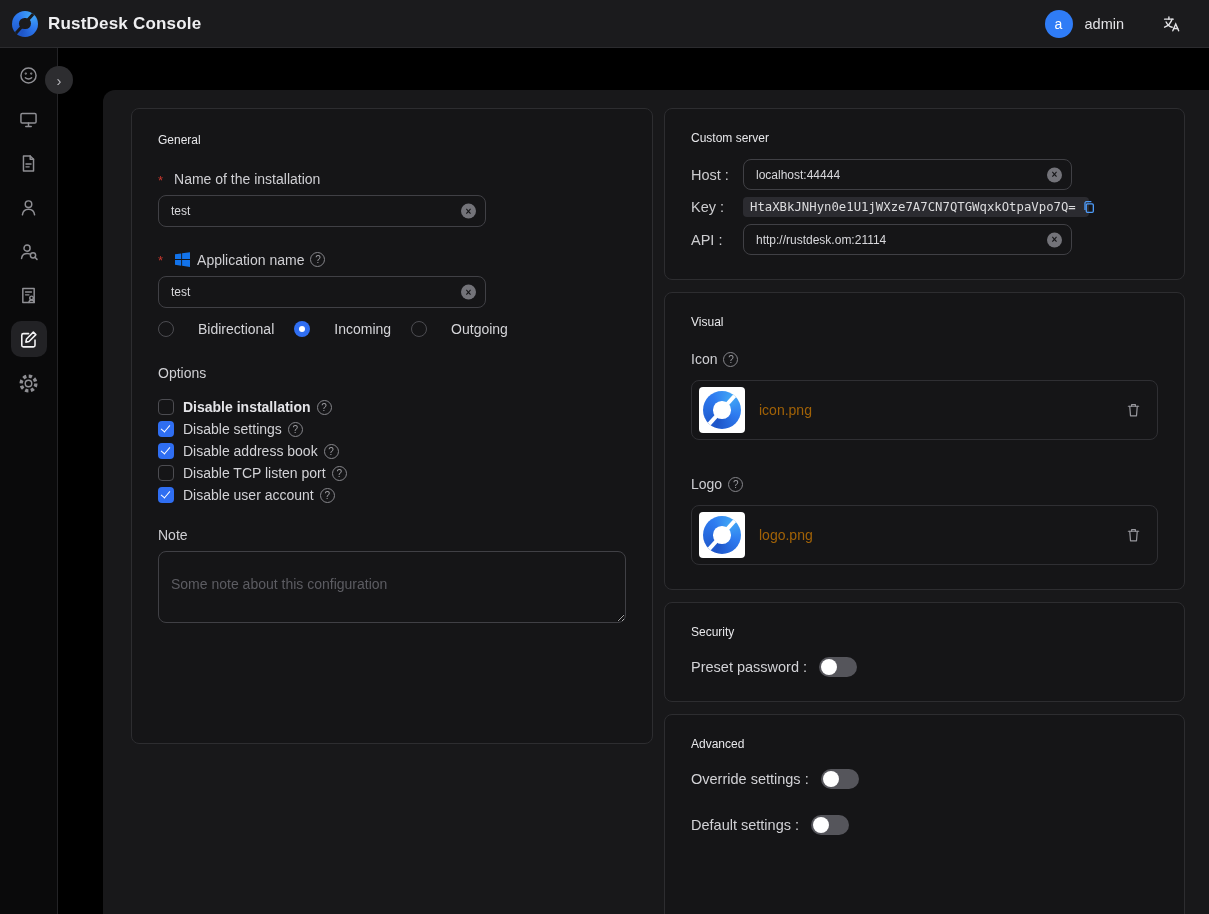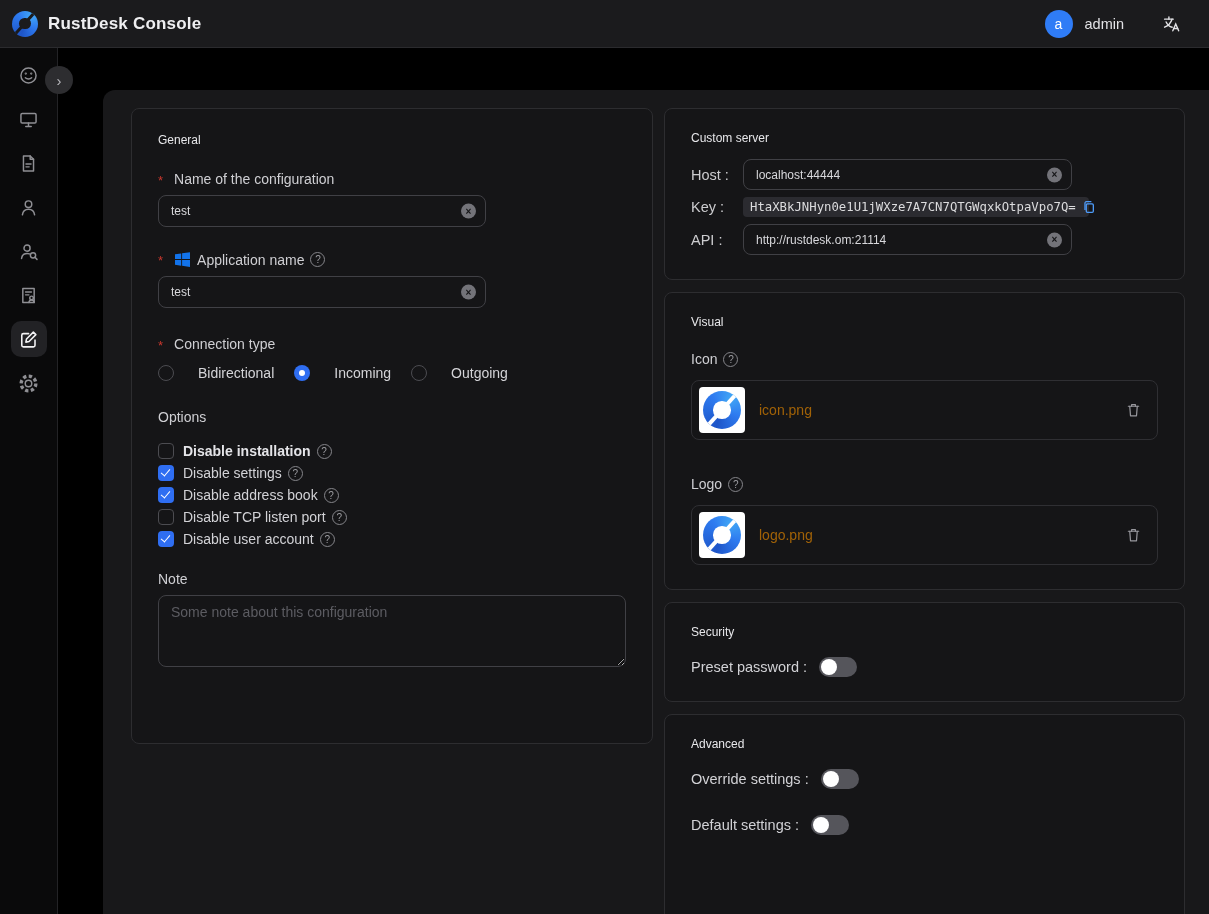--- a/index.html
+++ b/index.html
@@ -69,21 +69,21 @@
   .check-list { margin-top:18px; display:flex; flex-direction:column; gap:6px; }
   .check-item { display:flex; align-items:center; gap:9px; cursor:pointer; color:#d2d2d6; }
   .check-item .lbl { display:flex; align-items:center; gap:6px; }
   .check-item.bold .lbl-text { font-weight:700; color:#e4e4e8; }
   .cb { width:16px; height:16px; border-radius:4px; border:1.5px solid #4c4c51; position:relative; flex:none; }
   .cb.checked { border:none; background:#2f6ef2; }
   .cb.checked::after { content:""; position:absolute; left:5px; top:2px; width:4px; height:8px;
                        border:solid #fff; border-width:0 1.8px 1.8px 0; transform:rotate(40deg); }
 
   textarea.note { width:100%; height:72px; background:transparent; border:1px solid #404045; border-radius:8px;
-                  color:#5eead4; font-size:14px; padding:8px 12px; resize:vertical; outline:none;
+                  color:#5eead4; font-size:14px; padding:24px 12px; resize:vertical; outline:none;
                   font-family:"Liberation Sans",sans-serif; }
   textarea.note::placeholder { color:#5c5c62; } .sp24{margin-top:24px;} .sp28{margin-top:28px;}
 
   
   .srv-row { display:flex; align-items:center; margin-top:8px; }
   .srv-label { width:52px; color:#cccccf; font-size:14.5px; flex:none; }
   .key-chip { display:flex; align-items:center; gap:6px; background:#2b2b30; border-radius:4px;
               padding:3px 7px; width:346px; }
   .key-text { font-family:"DejaVu Sans Mono", monospace; font-size:12.3px; color:#dcdcde; white-space:nowrap; }
   .copy-btn { cursor:pointer; display:flex; flex:none; }
@@ -203,44 +203,41 @@
 
   <button class="collapse-btn">›</button>
 
   <main class="panel">
 
     <div class="col-left">
       <section class="card" style="height:636px;">
         <div class="card-title">General</div>
 
         <div class="fld-label req sp24">
-          <span>Name of the configuration</span>
+          <span>Name of the installation</span>
         </div>
         <div class="input-wrap">
           <input class="text-input" type="text" value="test" style="">
           <span class="clear-ic">×</span>
         </div>
 
         <div class="fld-label req sp24">
           <span class="win-ic">
             <svg width="17" height="17" viewBox="0 0 17 17">
               <path fill="#1273eb" d="M1 3.3l6.2-.9v5.7H1zM8.1 2.3L16 1.2v6.9H8.1zM1 9h6.2v5.7L1 13.8zM8.1 9H16v6.9l-7.9-1.1z"></path>
             </svg>
           </span>
           <span>Application name</span>
           <span class="q-ic">?</span>
         </div>
         <div class="input-wrap">
           <input class="text-input" type="text" value="test" style="">
           <span class="clear-ic">×</span>
         </div>
 
-        <div class="fld-label req sp28">
-          <span>Connection type</span>
-        </div>
         <div class="radio-row">
           <label class="radio-item">
             <span class="radio"></span>
             <span>Bidirectional</span>
           </label>
           <label class="radio-item">
             <span class="radio checked"></span>
             <span>Incoming</span>
           </label>
           <label class="radio-item">

